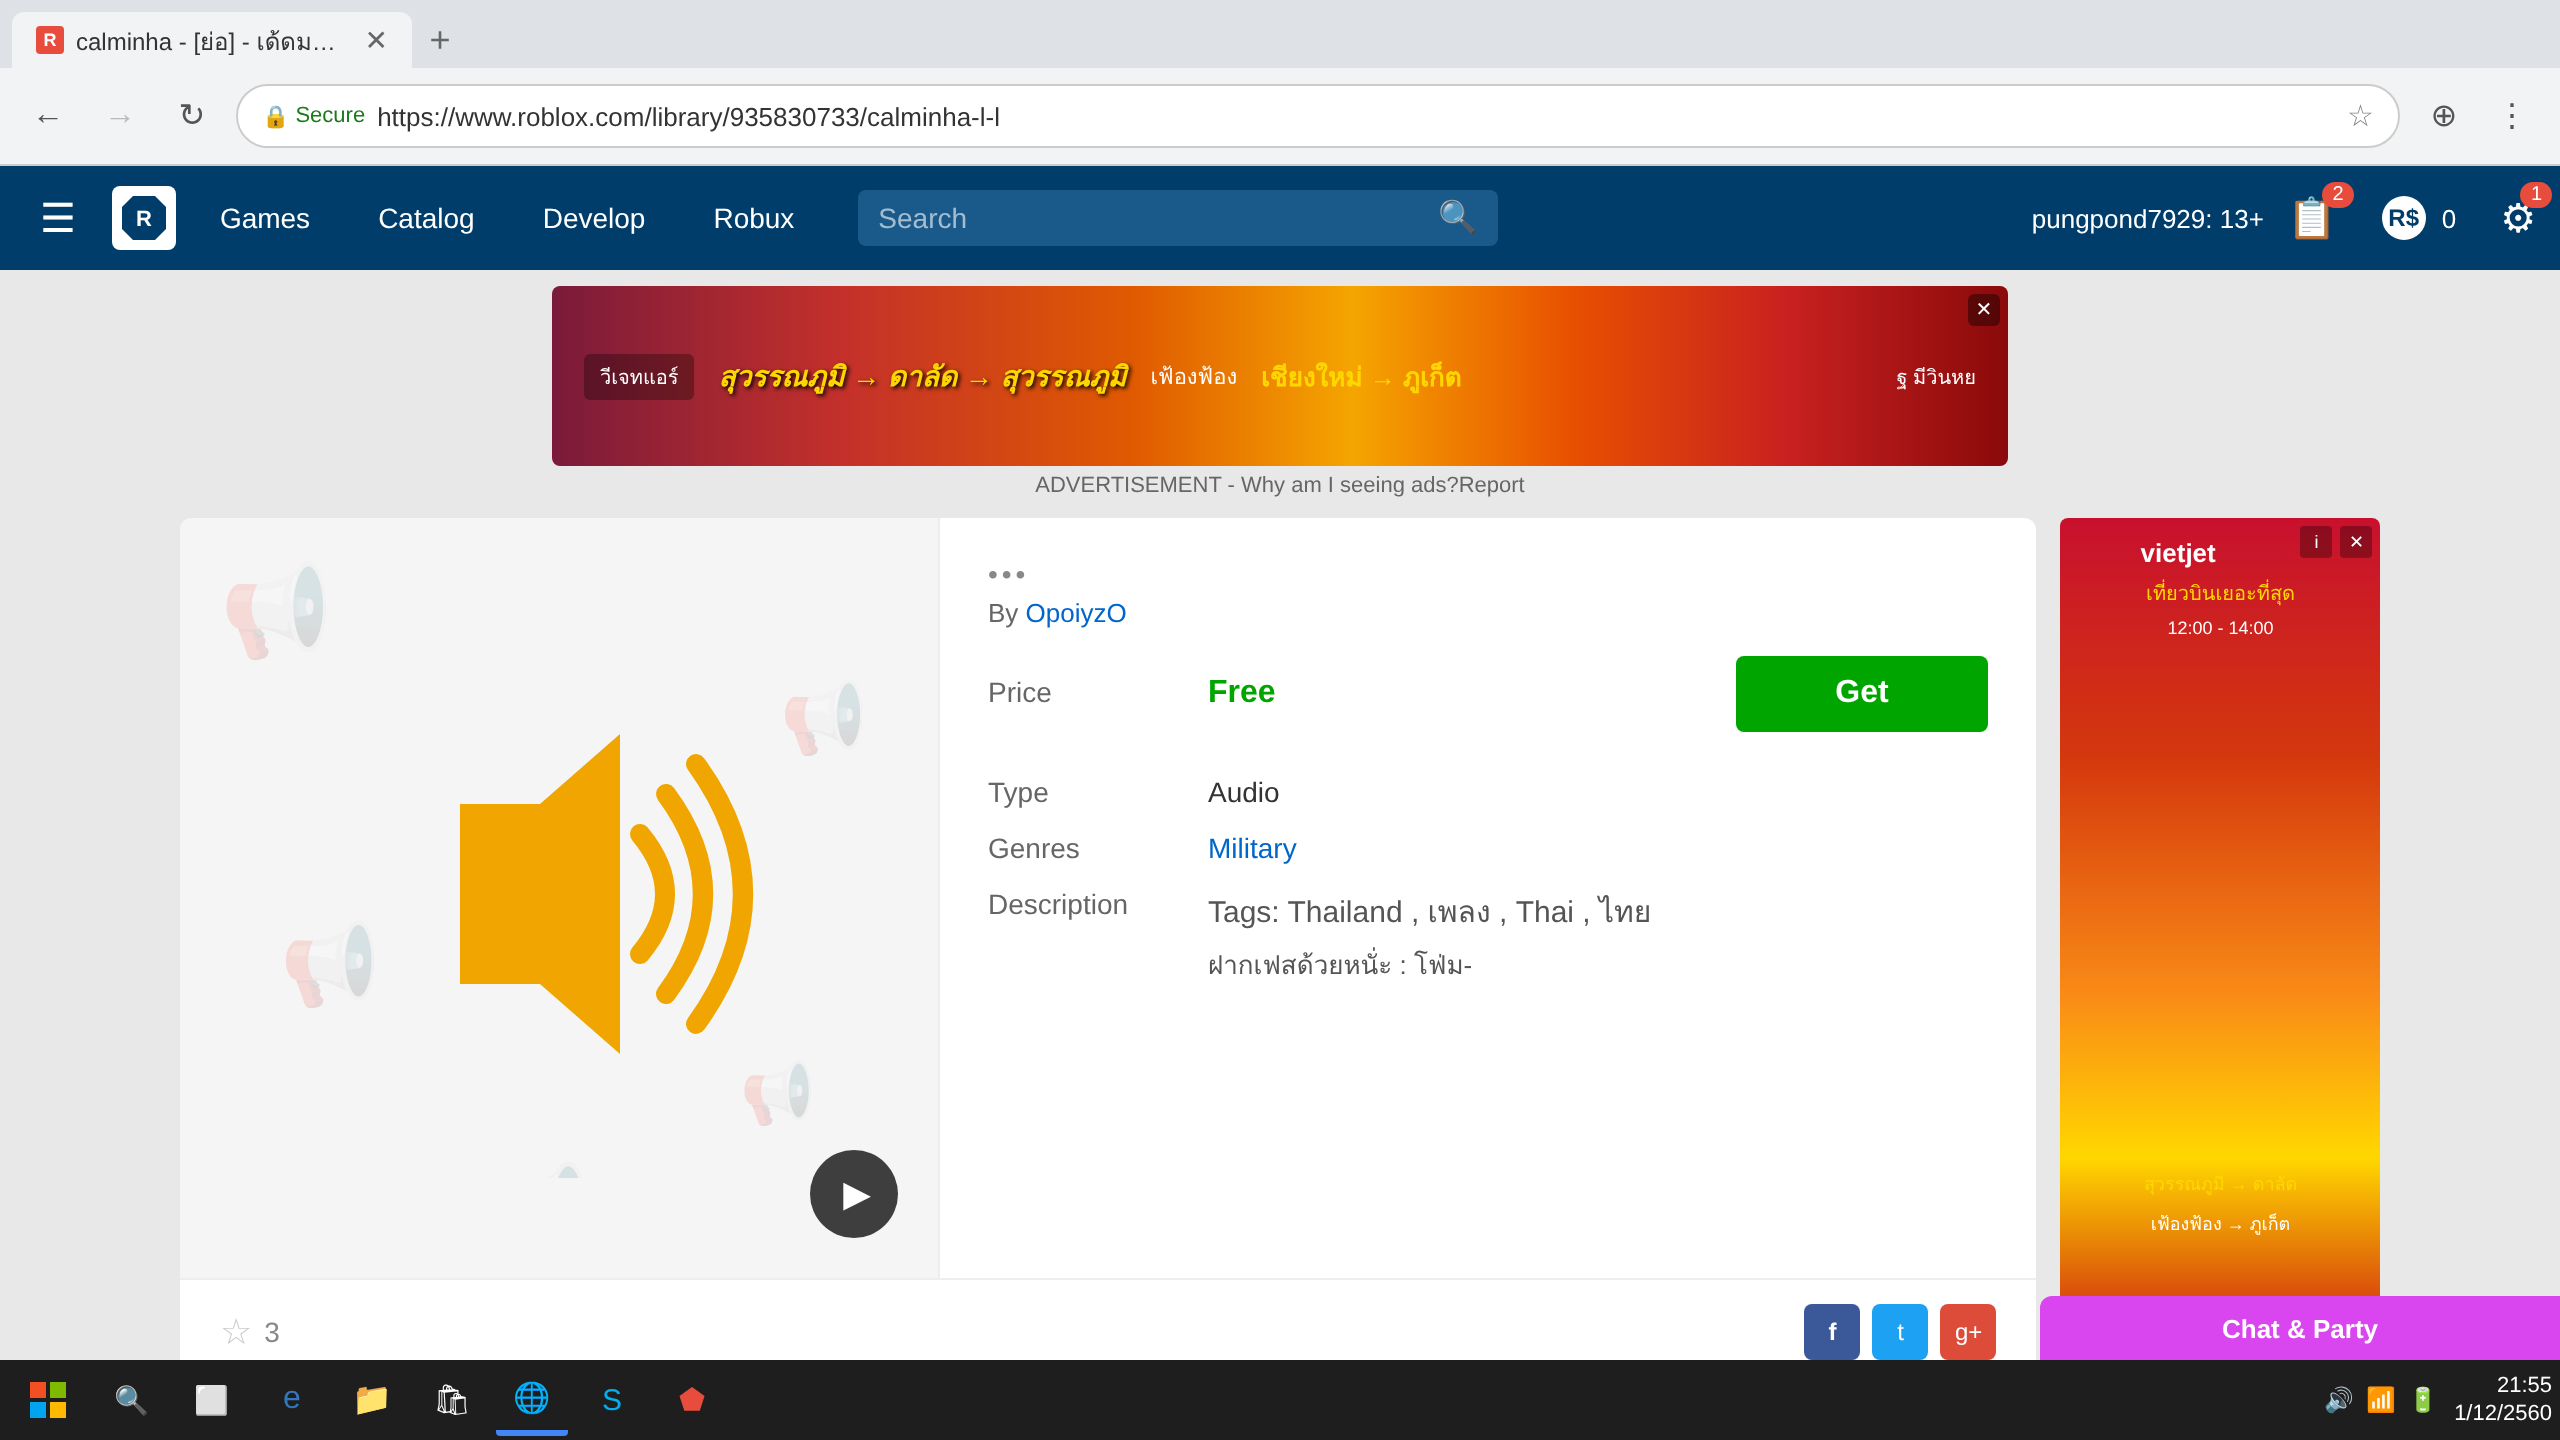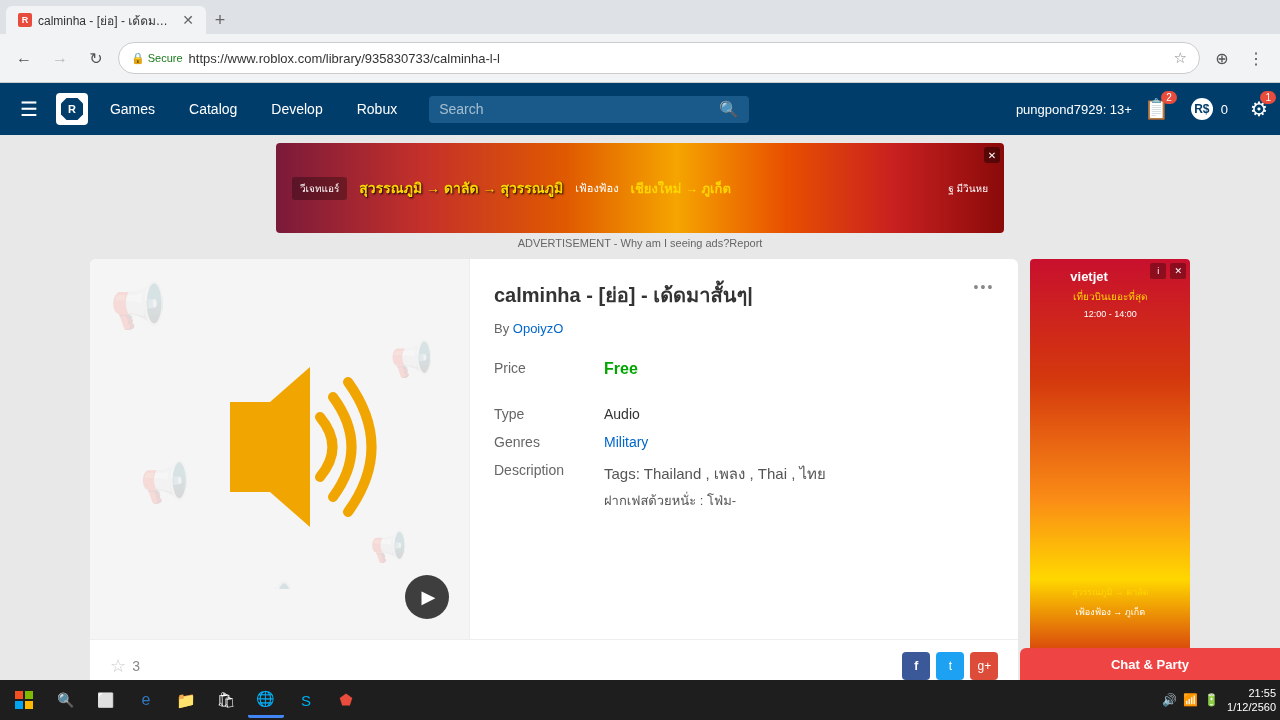--- a/index.html
+++ b/index.html
@@ -166,21 +166,21 @@
       <span class="badge">1</span>
     </div>
   </div>
 </div>
 
 <div class="ad-banner-container">
   <div style="position:relative; display:inline-block;">
     <div class="ad-banner">
       <div class="ad-banner-inner" style="width:728px; height:90px; background: linear-gradient(to right, #7a1a3a 0%, #c4302a 20%, #e05a00 40%, #f5a500 55%, #e85000 70%, #c82020 85%, #8a0a0a 100%); display:flex; align-items:center; padding:8px 16px; gap:12px;">
         <div style="color:white; font-size:10px; background:rgba(0,0,0,0.3); padding:4px 8px; border-radius:3px; white-space:nowrap;">วีเจทแอร์</div>
-        <div style="color:#ffd700; font-weight:bold; font-size:14px; text-shadow:1px 1px 2px #000;">สุวรรณภูมิ → ดาลัด → สุวรรณภูมิ</div>
+        <div style="color:#ffd700; font-weight:bold; font-size:14px; text-shadow:1px 1px 2px #000;font-style:italic;">สุวรรณภูมิ → ดาลัด → สุวรรณภูมิ</div>
         <div style="color:white; font-size:11px;">เฟ้องฟ้อง</div>
         <div style="color:#ffd700; font-weight:bold; font-size:13px;">เชียงใหม่ → ภูเก็ต</div>
         <div style="color:white; font-size:10px; margin-left:auto;">ฐ มีวินหย</div>
       </div>
     </div>
     <div class="ad-close">✕</div>
   </div>
 </div>
 
 <div class="ad-notice">
@@ -214,37 +214,37 @@
           </svg>
         </div>
 
         <div class="play-btn">
           <span class="play-icon">▶</span>
         </div>
       </div>
 
       <div class="asset-info">
         <div style="display:flex; justify-content:space-between; align-items:flex-start; margin-bottom:4px;">
-          <h1 class="asset-title" style="font-size:20px; font-weight:600; color:#333;">calminha - [ย่อ] - เด้ดมาสั้นๆ|</h1>
           <div class="more-menu">
             <span style="font-size:14px; color:#888; letter-spacing:2px;">•••</span>
           </div>
         </div>
         <p class="asset-author" style="font-size:13px; color:#666; margin-bottom:18px;">
           <span>By</span>
           <a style="color:#0066cc; text-decoration:none;">OpoiyzO</a>
         </p>
 
         <div style="display:flex; align-items:flex-start; justify-content:space-between; margin-bottom:16px;">
           <div class="info-grid">
             <div class="info-row">
               <div class="info-cell label">Price</div>
               <div class="info-cell value green" style="color:#00a500; font-weight:bold; font-size:16px;">Free</div>
             </div>
           </div>
+          <button class="get-button" style="background:#00a500; color:white; border:none; border-radius:4px; padding:10px 50px; font-size:16px; font-weight:600; cursor:pointer; margin-top:-4px;">Get</button>
         </div>
 
         <div class="info-grid">
           <div class="info-row">
             <div class="info-cell label">Type</div>
             <div class="info-cell value">Audio</div>
           </div>
           <div class="info-row">
             <div class="info-cell label">Genres</div>
             <div class="info-cell value" style="color:#0066cc; cursor:pointer;">
@@ -287,21 +287,21 @@
       </div>
       <div style="color:white; font-weight:bold; font-size:13px; position:absolute; top:10px; left:8px;margin-left:32px;">vietjet</div>
       <div style="color:#ffd700; font-size:10px; position:absolute; top:30px; left:8px; right:8px; text-align:center;">เที่ยวบินเยอะที่สุด</div>
       <div style="color:white; font-size:9px; position:absolute; top:50px; left:8px; right:8px; text-align:center;">12:00 - 14:00</div>
       <div style="color:#ffd700; font-size:9px; position:absolute; bottom:60px; left:8px; right:8px; text-align:center;">สุวรรณภูมิ → ดาลัด</div>
       <div style="color:white; font-size:9px; position:absolute; bottom:40px; left:8px; right:8px; text-align:center;">เฟ้องฟ้อง → ภูเก็ต</div>
     </div>
   </div>
 </div>
 
-<div class="chat-bar" style="position:fixed; bottom:40px; right:0; width:260px; height:32px; background:#ef4444; display:flex; align-items:center; justify-content:center; border-radius:6px 0 0 0; z-index:90;">
+<div class="chat-bar" style="position:fixed; bottom:40px; right:0; width:260px; height:32px; background:#d946ef; display:flex; align-items:center; justify-content:center; border-radius:6px 0 0 0; z-index:90;">
   <span class="chat-label">Chat &amp; Party</span>
 </div>
 
 <div class="taskbar">
   <div class="taskbar-left">
 
     <div class="taskbar-icon" style="width:40px;">
       <svg width="18" height="18" viewBox="0 0 18 18">
         <rect x="0" y="0" width="8" height="8" fill="#f25022"></rect>
         <rect x="10" y="0" width="8" height="8" fill="#7fba00"></rect>

